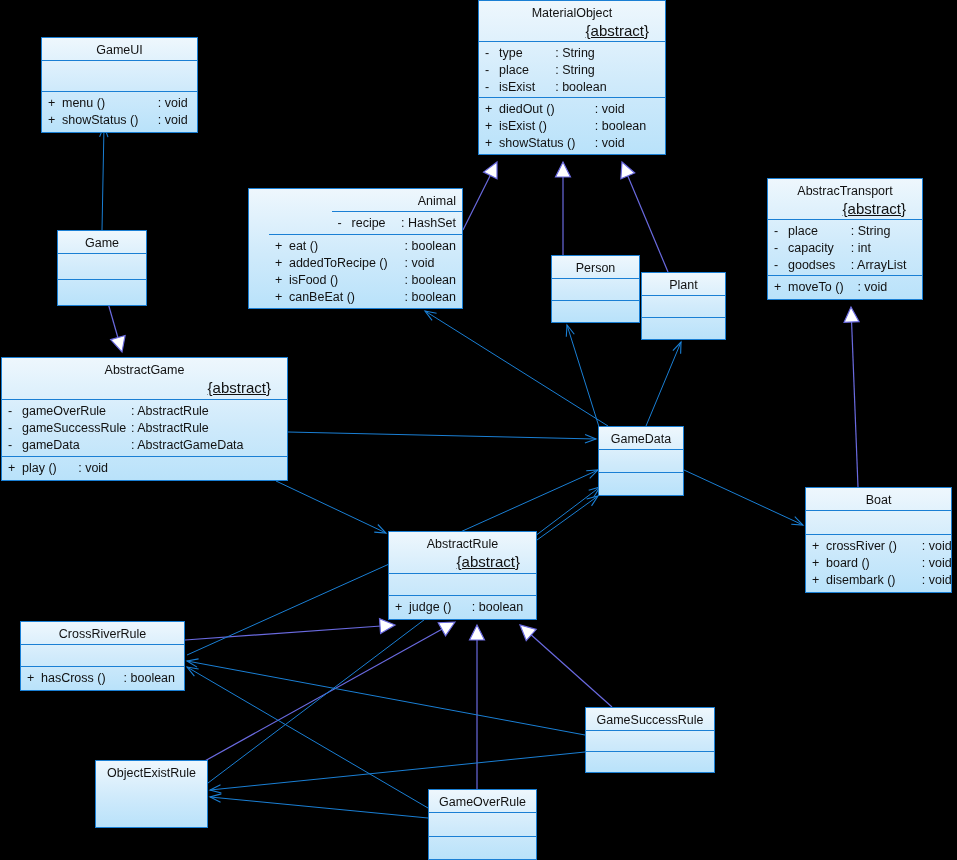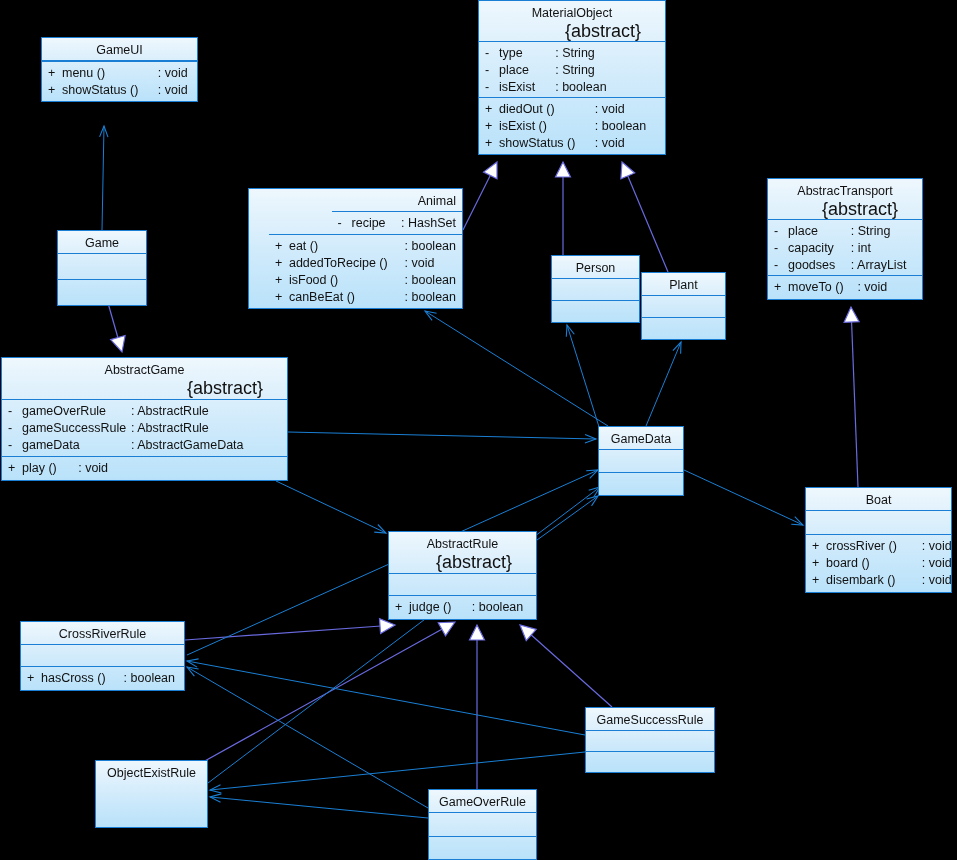--- a/index.html
+++ b/index.html
@@ -4,21 +4,21 @@
 <style>
   html,body{margin:0;padding:0;background:#000;}
   body{width:957px;height:860px;overflow:hidden;font-family:"Liberation Sans",sans-serif;}
   #canvas{position:relative;width:957px;height:860px;background:#000;}
   svg#edges{position:absolute;left:0;top:0;width:957px;height:860px;overflow:visible;}
   .uml-class{position:absolute;box-sizing:border-box;border:1px solid #1a7fd4;
     background:linear-gradient(to bottom,#eef7fd 0%,#cfeafb 55%,#b9e2fa 100%);}
   .cmp{box-sizing:border-box;border-top:1px solid #1a7fd4;padding:0;overflow:hidden;}
   .cmp.first{border-top:none;}
   .cls-name{text-align:center;color:#111;font-size:12.5px;line-height:16px;padding:4px 6px 2px 6px;white-space:nowrap;}
-  .cls-abs{text-align:right;color:#111;font-size:18px;line-height:16px;padding:0 24px 3px 6px;white-space:nowrap;}
+  .cls-abs{text-align:right;color:#111;font-size:15px;line-height:16px;padding:0 16px 3px 6px;white-space:nowrap;text-decoration:underline;}
   .mrow{display:flex;color:#111;font-size:12.5px;line-height:17px;padding:0 6px 0 6px;white-space:nowrap;}
   .mvis{width:14px;flex:none;}
   .mname{flex:none;}
   .mtype{flex:none;}
   .cmp.pad{padding-top:3px;padding-bottom:3px;}
 </style>
 </head>
 <body>
 
 <div id="canvas">
@@ -112,21 +112,21 @@
         <polyline points="187,655 598,470" fill="none" stroke="#1a7fd4" stroke-width="1"></polyline>
         <path d="M586.2454010482368,470.68513026732813 L598,470 L589.6932392458662,478.3449221550342" fill="none" stroke="#1a7fd4" stroke-width="1.1"></path>
       </g>
       <g>
         <polyline points="208,783 600,487" fill="none" stroke="#1a7fd4" stroke-width="1"></polyline>
         <path d="M588.6906137431498,490.2768555801818 L600,487 L593.7524761403691,496.98040307920184" fill="none" stroke="#1a7fd4" stroke-width="1.1"></path>
       </g>
     </svg>
 
   <div id="classes">
-      <div class="uml-class" style="left: 41px; top: 37px; width: 157px; height: 65px; display: flex; flex-direction: column;">
+      <div class="uml-class" style="left: 41px; top: 37px; width: 157px; height: 96px; display: flex; flex-direction: column;">
         <div class="cmp first">
           <div class="cls-name">GameUI</div>
         </div>
         <div class="cmp" style="flex: 1 1 0%;"></div>
         <div class="cmp pad">
           <div class="mrow">
             <span class="mvis">+</span>
             <span class="mname" style="min-width: 95.8px;">menu ()</span>
             <span class="mtype">: void</span>
           </div>

